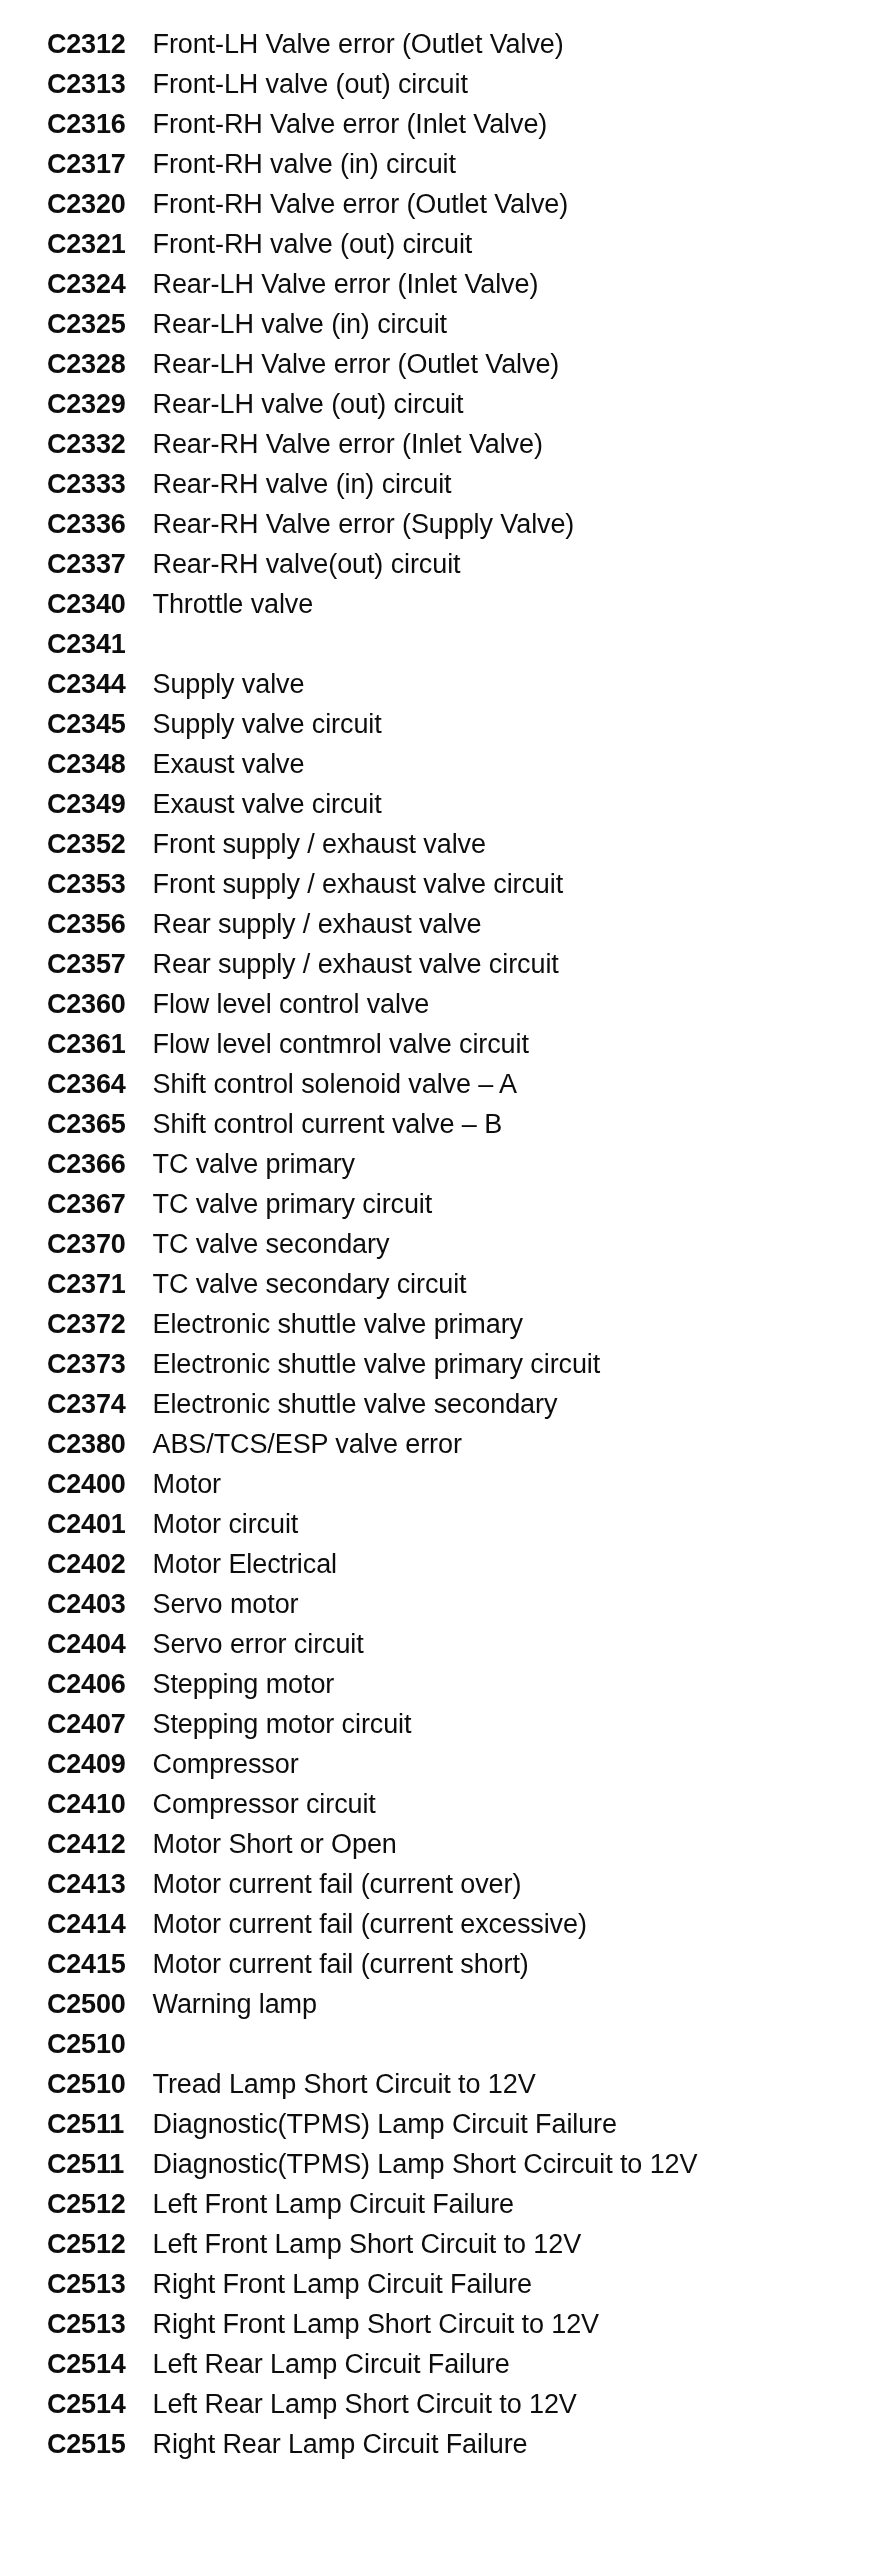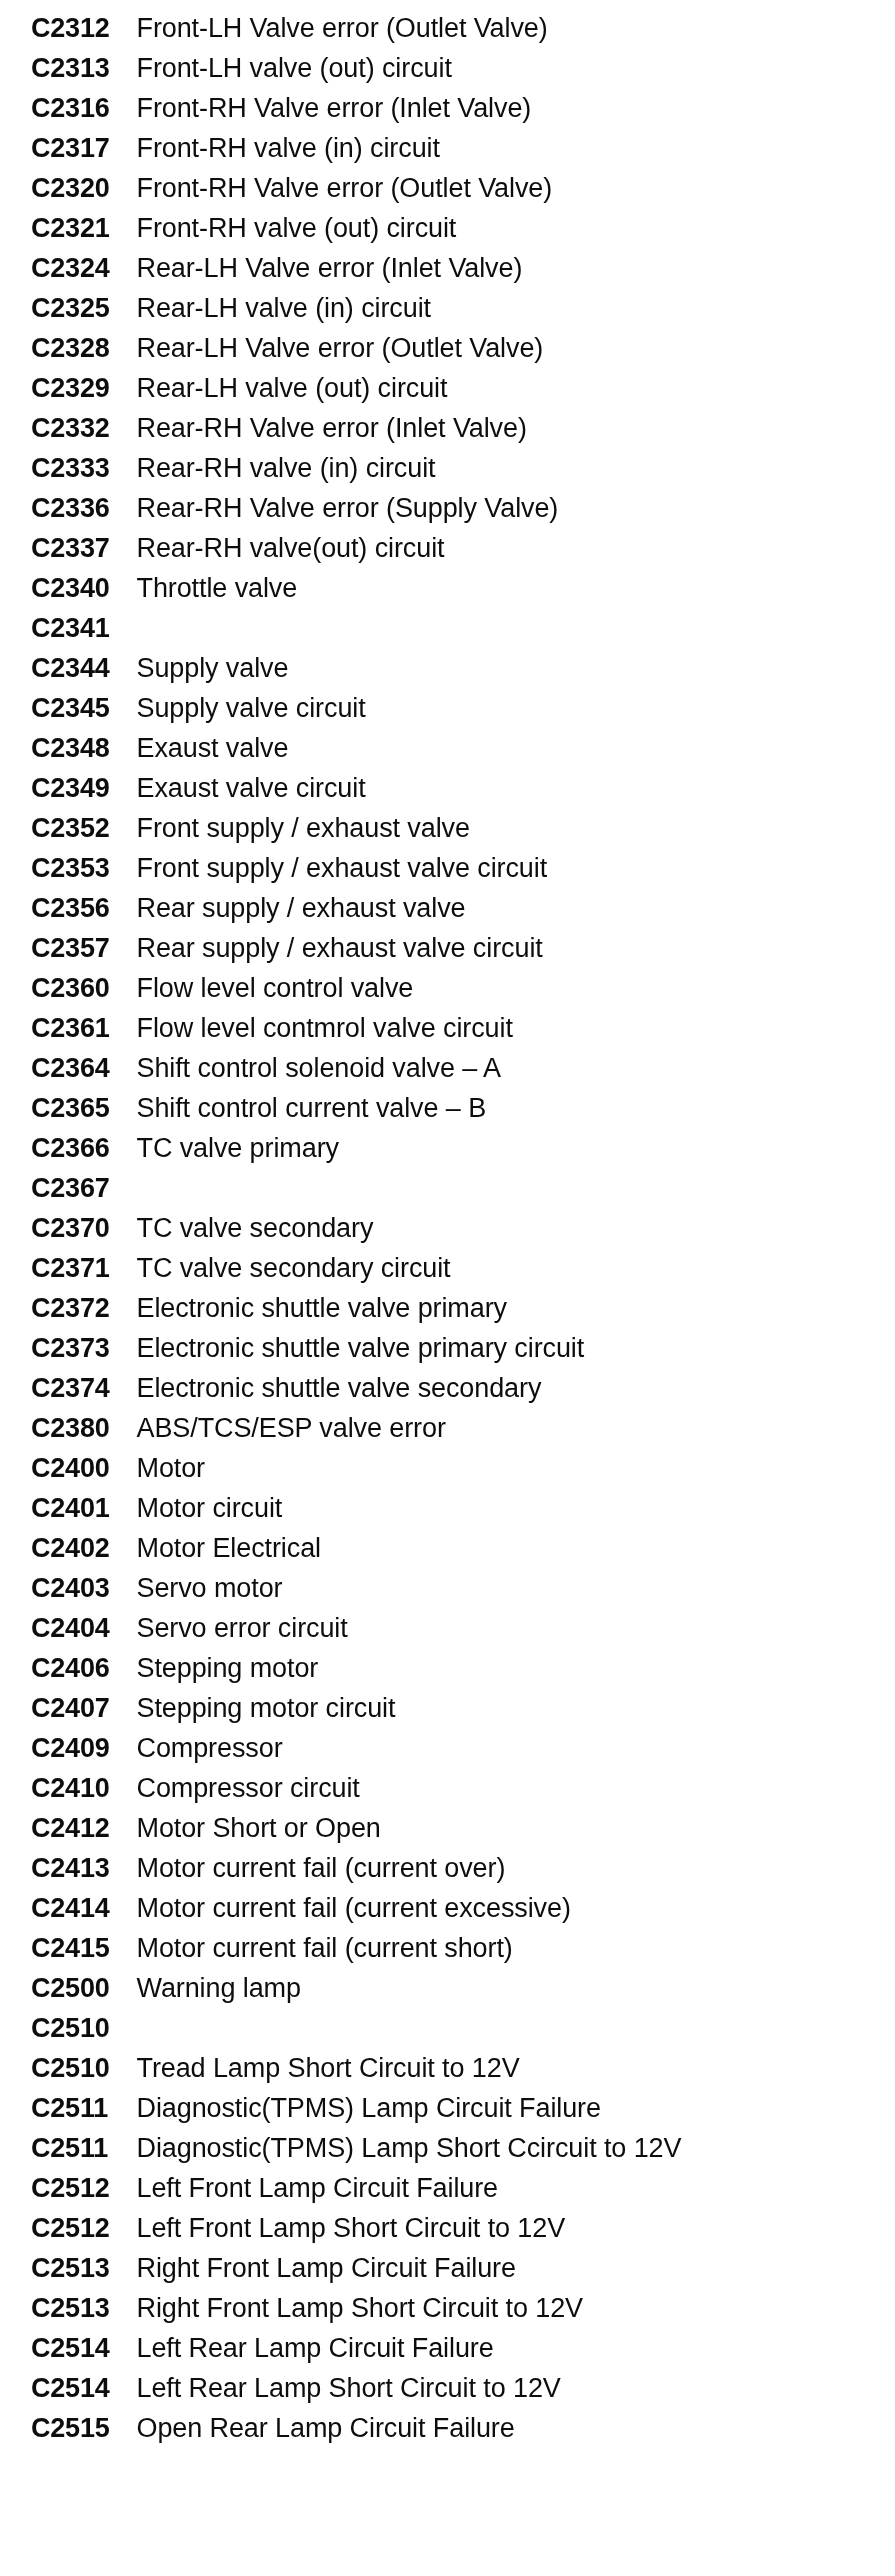--- a/index.html
+++ b/index.html
@@ -11,21 +11,21 @@
   body {
     width: 895px;
     height: 2576px;
     font-family: "Liberation Sans", sans-serif;
     color: #0d0d0d;
     -webkit-font-smoothing: antialiased;
     overflow: hidden;
   }
   #dtc-list {
     padding: 7.6px 0 0 0;
-    margin: 0;
+    margin: 16px;
     list-style: none;
   }
   .dtc-row {
     display: flex;
     align-items: baseline;
     height: 40px;
     line-height: 40px;
     padding-left: 31px;
     white-space: nowrap;
   }
@@ -158,20 +158,21 @@
     <li class="dtc-row">
       <span class="dtc-code">C2365</span>
       <span class="dtc-desc">Shift control current valve – B</span>
     </li>
     <li class="dtc-row">
       <span class="dtc-code">C2366</span>
       <span class="dtc-desc">TC valve primary</span>
     </li>
     <li class="dtc-row">
       <span class="dtc-code">C2367</span>
+      <span class="dtc-desc">TC valve primary circuit</span>
     </li>
     <li class="dtc-row">
       <span class="dtc-code">C2370</span>
       <span class="dtc-desc">TC valve secondary</span>
     </li>
     <li class="dtc-row">
       <span class="dtc-code">C2371</span>
       <span class="dtc-desc">TC valve secondary circuit</span>
     </li>
     <li class="dtc-row">
@@ -280,16 +281,16 @@
     <li class="dtc-row">
       <span class="dtc-code">C2514</span>
       <span class="dtc-desc">Left Rear Lamp Circuit Failure</span>
     </li>
     <li class="dtc-row">
       <span class="dtc-code">C2514</span>
       <span class="dtc-desc">Left Rear Lamp Short Circuit to 12V</span>
     </li>
     <li class="dtc-row">
       <span class="dtc-code">C2515</span>
-      <span class="dtc-desc">Open Rear Lamp Circuit Failure</span>
+      <span class="dtc-desc">Right Rear Lamp Circuit Failure</span>
     </li>
   </ul>
 
 
 </body></html>

